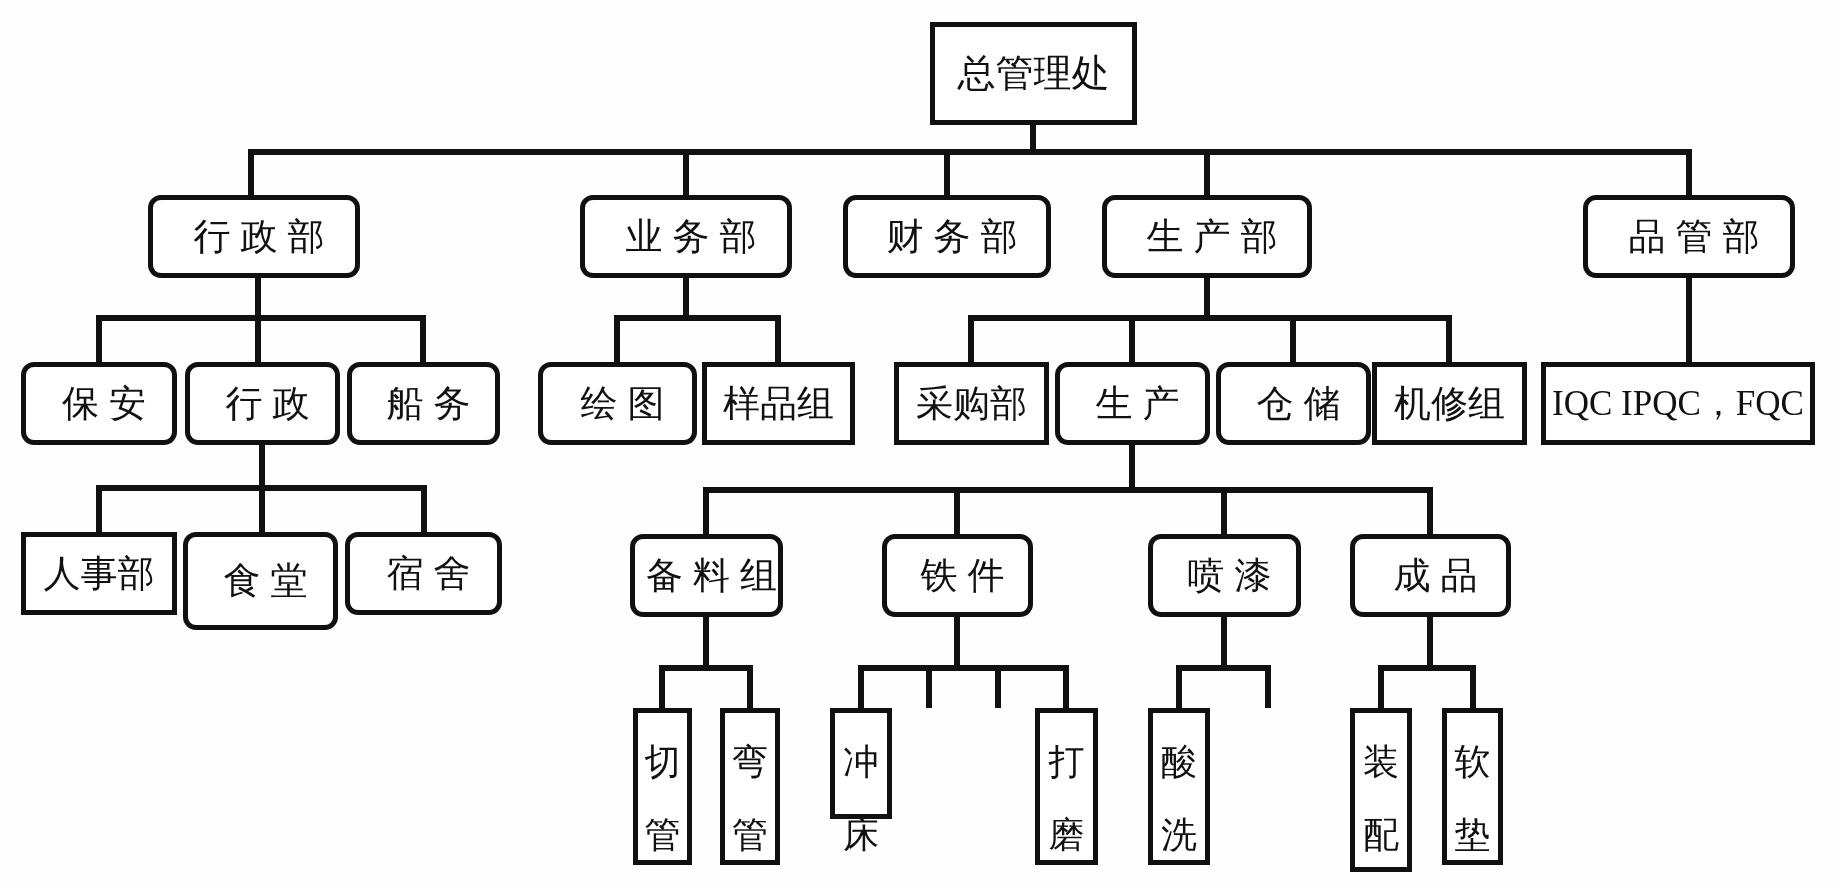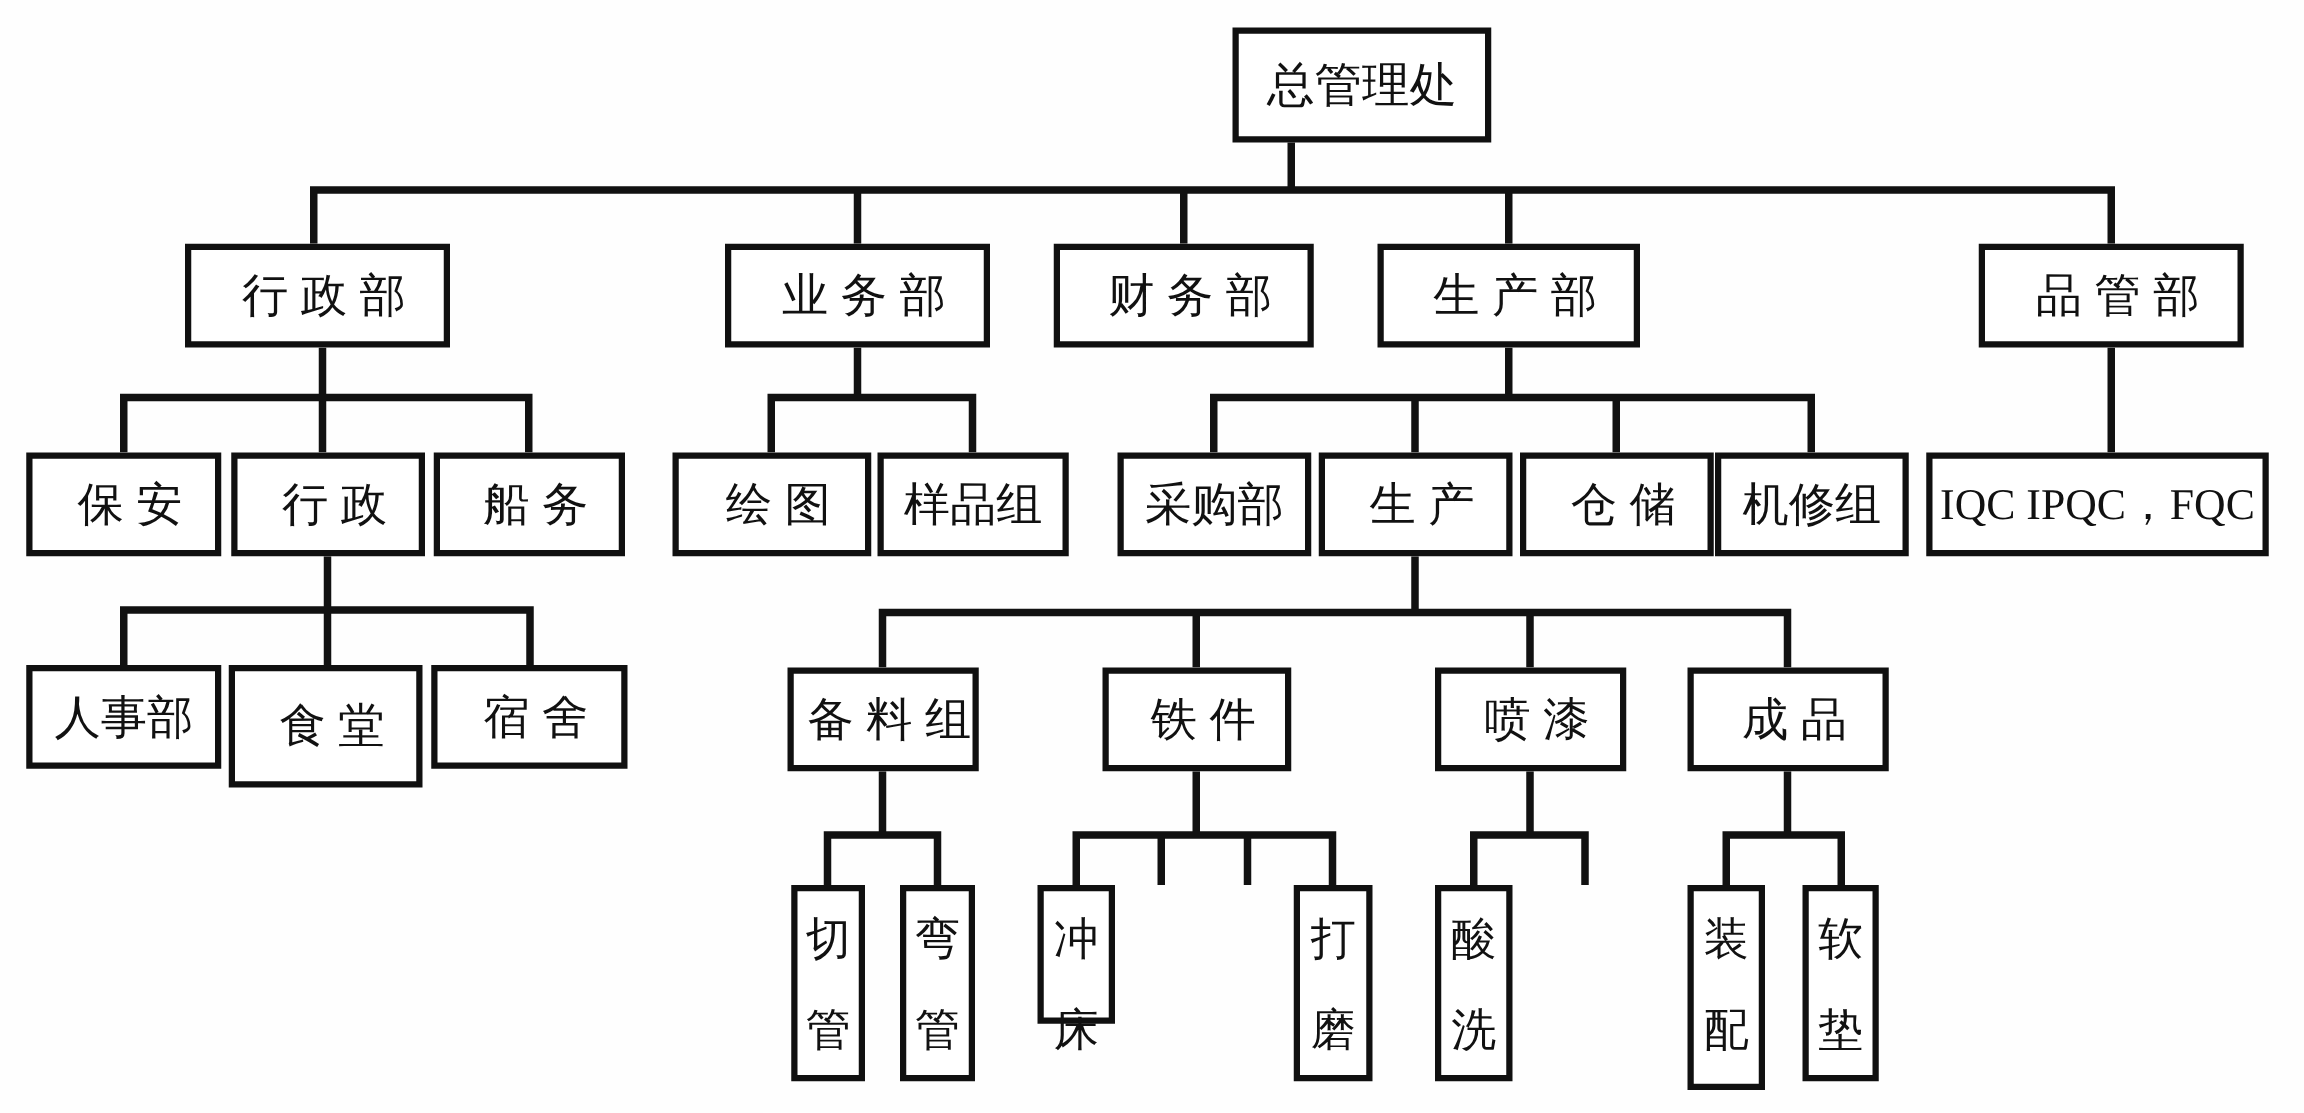--- a/index.html
+++ b/index.html
@@ -9,25 +9,25 @@
     overflow:hidden;
   }
   svg.wires { position:absolute; left:0; top:0; }
   .node {
     position:absolute; box-sizing:border-box;
     border:5px solid #101010; background:#ffffff;
     display:flex; align-items:center; justify-content:center;
     font-size:37px; font-weight:500; white-space:nowrap;
     z-index:2;
   }
-  .sp { letter-spacing:10px; padding-left:20px; }     
+  .sp { letter-spacing:10px; padding-left:20px;border-radius:13px; }     
   .root { font-size:38px; }
   .vnode {                                            
     display:block; white-space:normal; text-align:center;
-    font-size:36px; line-height:73px; padding-top:1px;
+    font-size:36px; line-height:73px; padding-top:12px;
     word-break:break-all; letter-spacing:0;
   }
   .serif {
     font-family:"Liberation Serif","DejaVu Serif",serif;
     font-size:35px; letter-spacing:0; white-space:nowrap;
   }
 </style>
 </head>
 <body>
 
@@ -42,21 +42,21 @@
       <path d="M1689 278 V362"></path>
       <path d="M262 445 V532 M99 488 H424 M99 485 V532 M424 485 V532"></path>
       <path d="M1132 445 V493 M706 490 H1430 M706 487 V534 M957 487 V534 M1224 487 V534 M1430 487 V534"></path>
       <path d="M706 617 V671 M662 668 H750 M662 665 V708 M750 665 V708"></path>
       <path d="M957 617 V671 M861 668 H1066 M861 665 V708 M929 665 V708 M998 665 V708 M1066 665 V708"></path>
       <path d="M1224 617 V671 M1179 668 H1268 M1179 665 V708 M1268 665 V708"></path>
       <path d="M1430 617 V671 M1381 668 H1473 M1381 665 V708 M1473 665 V708"></path>
     </g>
   </svg>
 
-  <div class="node root" style="left:986px;top:22px;width:207px;height:92px">总管理处</div>
+  <div class="node root" style="left:930px;top:22px;width:207px;height:103px">总管理处</div>
 
   <div class="node sp" style="left:148px;top:195px;width:212px;height:83px">行政部</div>
   <div class="node sp" style="left:580px;top:195px;width:212px;height:83px">业务部</div>
   <div class="node sp" style="left:843px;top:195px;width:208px;height:83px">财务部</div>
   <div class="node sp" style="left:1102px;top:195px;width:210px;height:83px">生产部</div>
   <div class="node sp" style="left:1583px;top:195px;width:212px;height:83px">品管部</div>
 
   <div class="node sp" style="left:21px;top:362px;width:156px;height:83px">保安</div>
   <div class="node sp" style="left:185px;top:362px;width:155px;height:83px">行政</div>
   <div class="node sp" style="left:347px;top:362px;width:153px;height:83px">船务</div>

